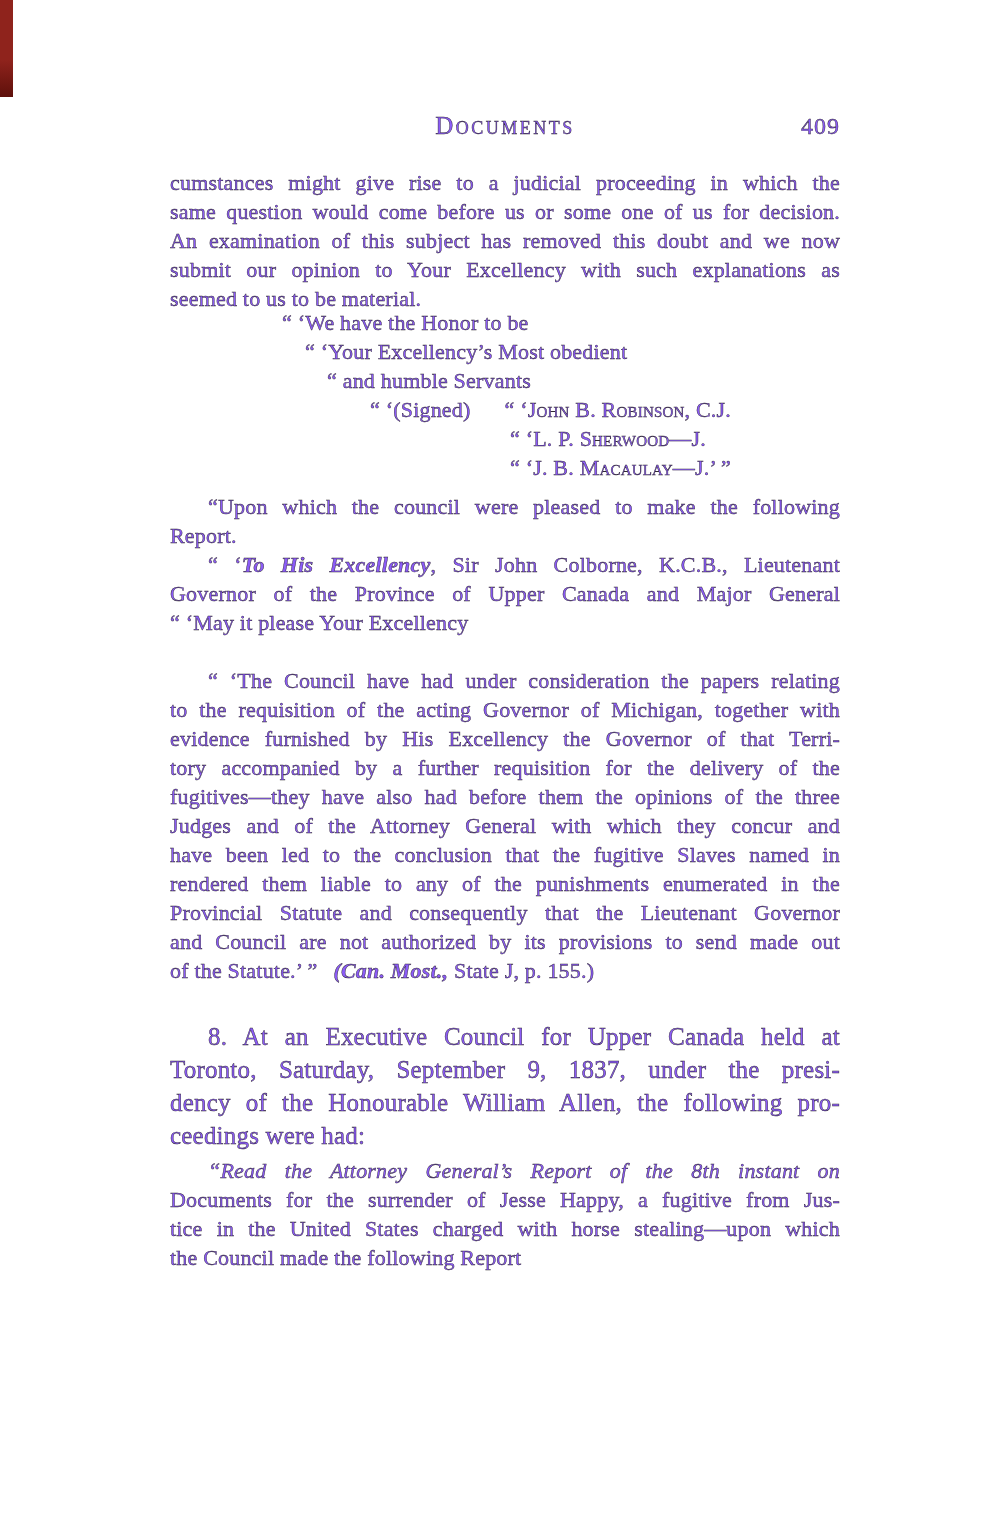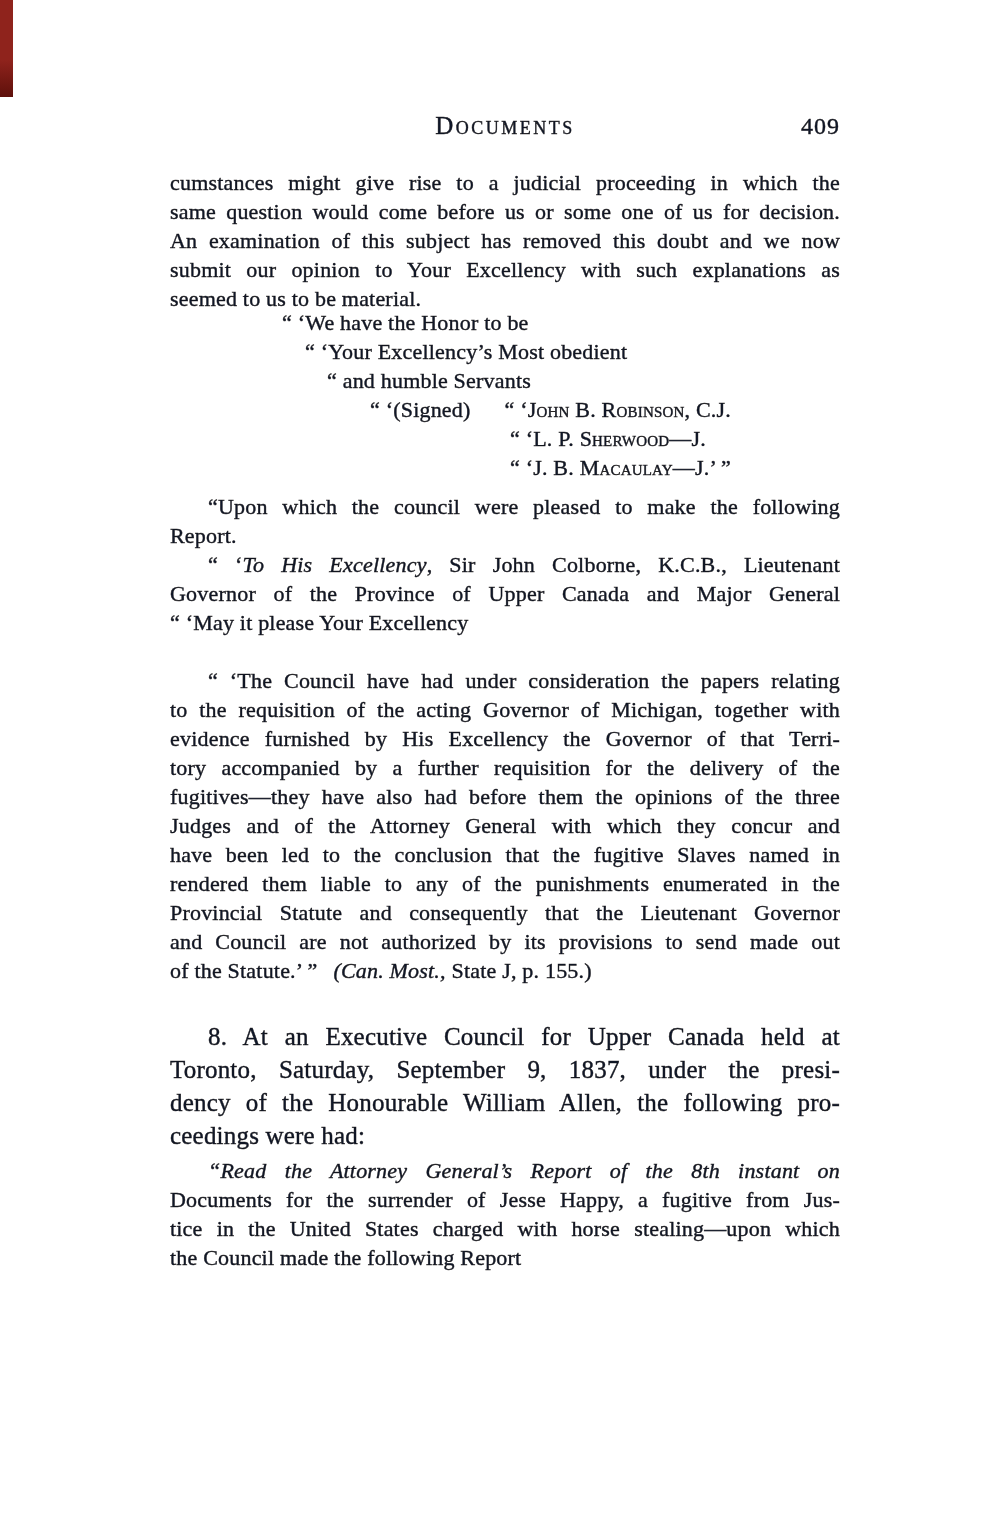--- a/index.html
+++ b/index.html
@@ -54,28 +54,28 @@
   }
   .para.body { font-size: 22px; letter-spacing: 0.2px; }
   .para.body .line { height: 29px; line-height: 29px; }
   .para.large { font-size: 25px; letter-spacing: 0.2px; }
   .para.large .line { height: 33px; line-height: 33px; }
   .line { width: 100%; }
   .line.just {
     text-align: justify;
     text-align-last: justify;
   }
-  .it { font-style: italic; }
+  .it { font-style: italic; font-weight: bold; }
   .sc { font-variant: small-caps; }
   .gapseg { display: inline-block; }
 </style>
 </head>
 <body>
 
-<div class="scan-page" style="color: #0f172a;">
+<div class="scan-page" style="color: #8b5cf6;">
   <div class="red-mark" style="background: linear-gradient(rgb(143, 35, 28) 0%, rgb(143, 35, 28) 62%, rgb(94, 16, 11) 100%);"></div>
   <div class="column">
     <div class="page-header">
       <span class="running-title">Documents</span>
       <span class="page-number">409</span>
     </div>
     <div id="paragraphs">
         <div class="para body" style="top: 168px;">
           <div class="line just"><span>cumstances might give rise to a judicial proceeding in which the</span></div>
           <div class="line just"><span>same question would come before us or some one of us for decision.</span></div>

